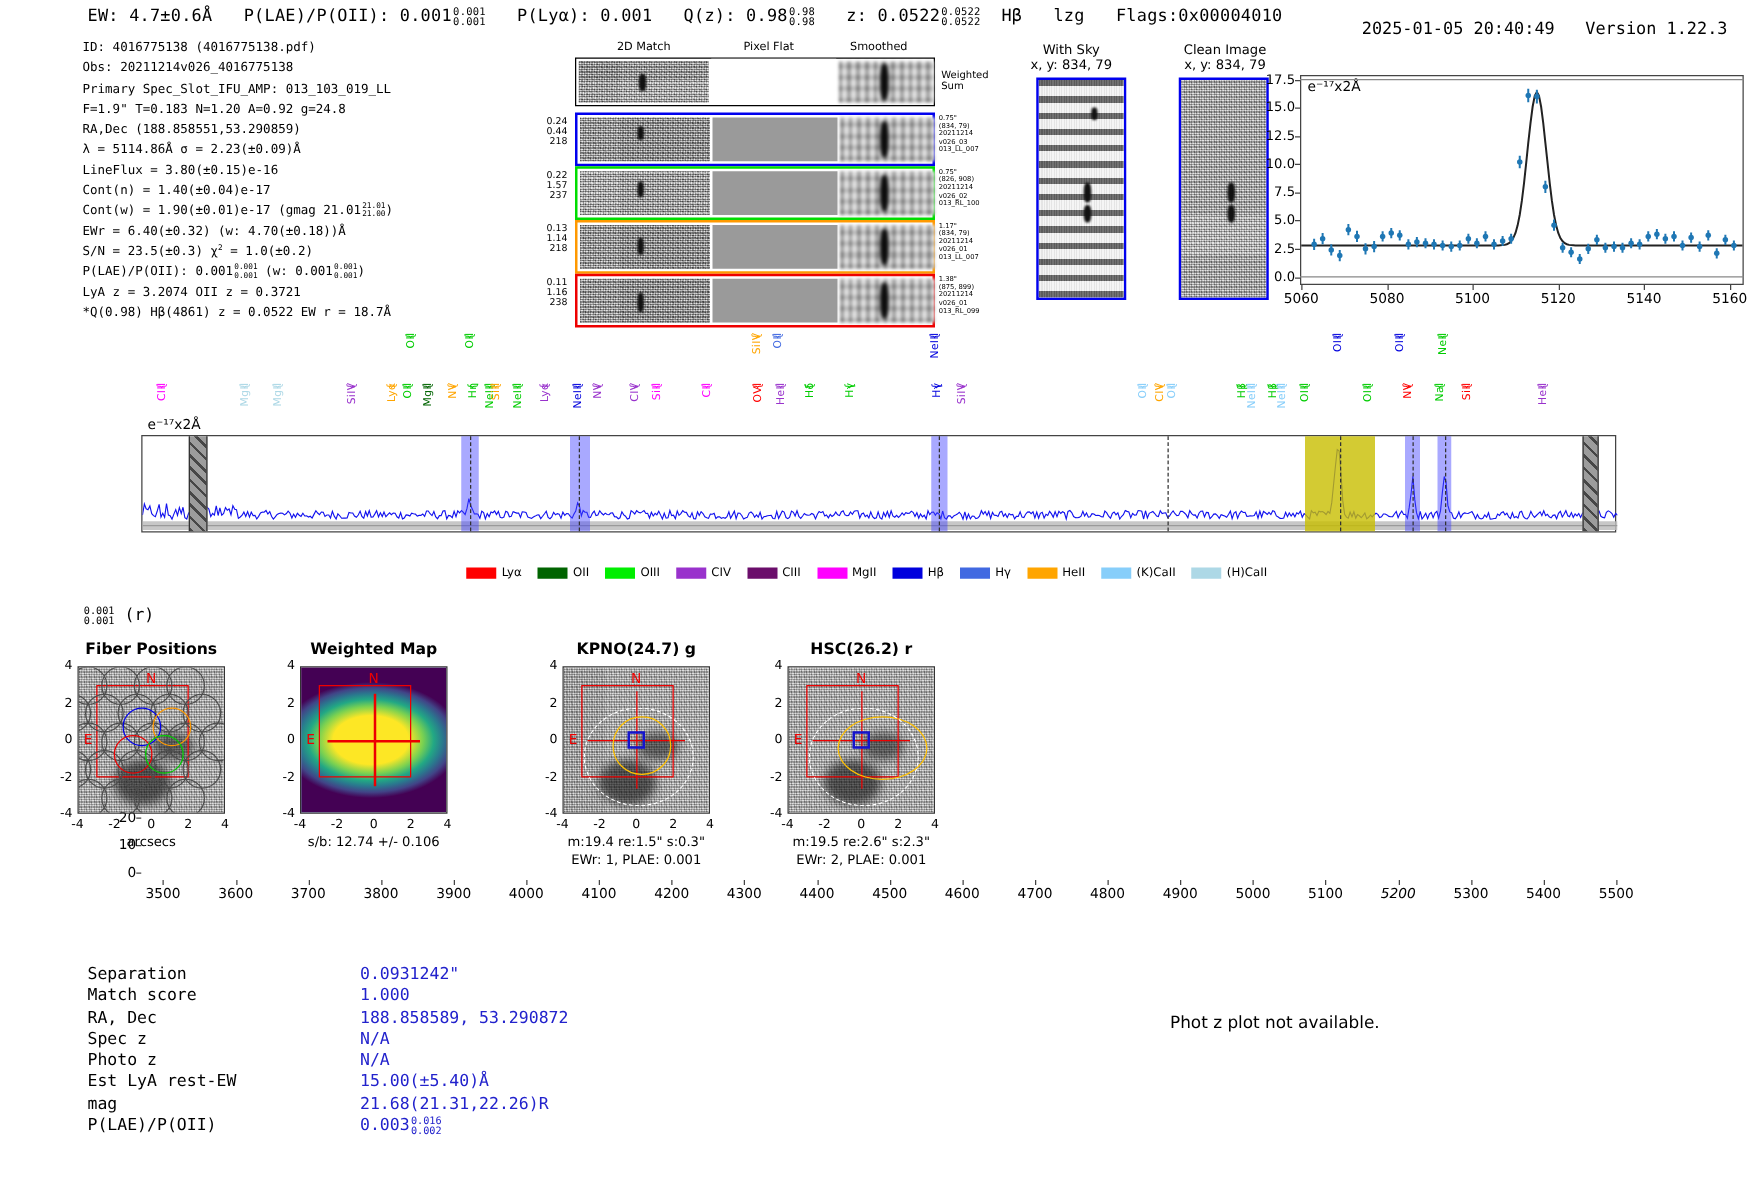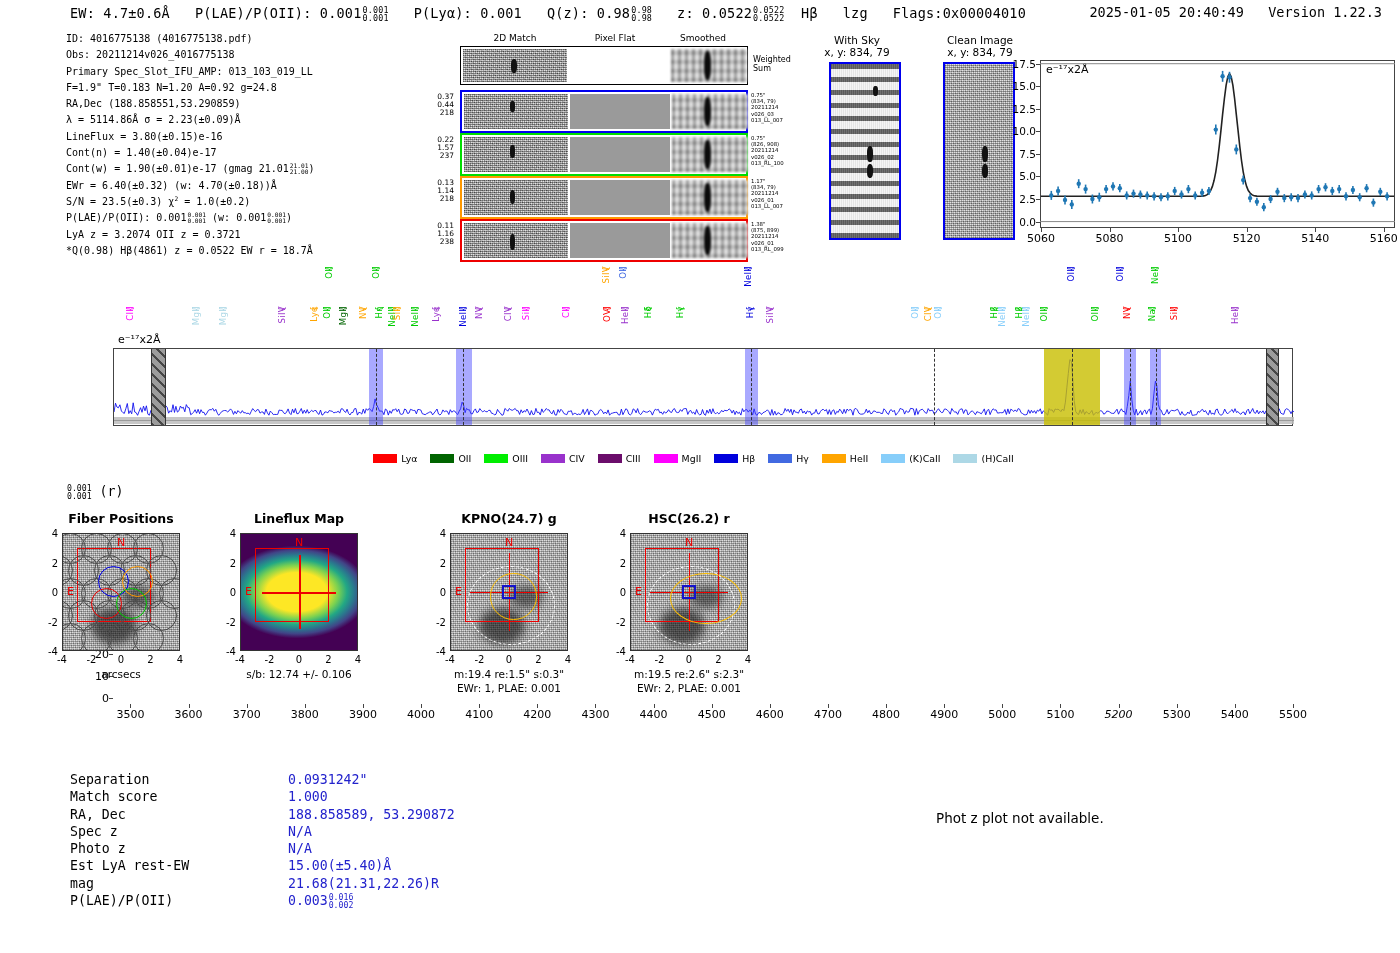--- a/index.html
+++ b/index.html
@@ -10,21 +10,21 @@
     color:#000;
   }
   .mono{font-family:"DejaVu Sans Mono","Liberation Mono",monospace;}
   .abs{position:absolute;}
   sup,sub{font-size:0.62em;line-height:0;}
   .frac{display:inline-block;vertical-align:middle;font-size:.62em;line-height:1.0;text-align:left;margin-left:1px;}
   .frac span{display:block;}
 
   
   #header-line{top:5px;left:70px;font-size:13.5px;letter-spacing:.2px;white-space:nowrap;}
-  #header-stamp{top:4px;right:18px;font-size:13.5px;white-space:nowrap;}
+  #header-stamp{top:15px;right:18px;font-size:13.5px;white-space:nowrap;}
 
   
   #info-block{top:31px;left:66px;font-size:10px;line-height:16.3px;white-space:nowrap;}
   #info-block .row{height:16.3px;}
 
   
   #spec2d{top:33px;left:420px;width:340px;height:235px;}
   .sp-col-title{position:absolute;font-size:9px;color:#000;font-family:"DejaVu Sans","Liberation Sans",sans-serif;}
   .sp-block{position:absolute;box-sizing:border-box;}
   .sp-img{position:absolute;top:0;bottom:0;}
@@ -178,21 +178,21 @@
       <div class="sp-block" style="left: 40px; top: 57px; width: 288px; height: 43px; border: 2px solid rgb(0, 0, 238);">
       <div class="sp-img noise" style="left:2px;width:104px;top:2px;bottom:2px;">
         <div class="streak" style="left:46px;top:20%;width:5px;height:30%;"></div>
       </div>
       <div class="sp-img flat" style="left:108px;width:100px;top:2px;bottom:2px;"></div>
       <div class="sp-img noise-smooth" style="left:210px;width:76px;top:2px;bottom:2px;">
         <div class="streak" style="left:32px;top:8%;width:7px;height:84%;background:#0b0b0b;"></div>
       </div>
       </div>
       <div class="sp-lab-left" style="left: -6px; top: 60px; width: 40px;">
-        <div>0.37</div>
+        <div>0.24</div>
         <div>0.44</div>
         <div>218</div>
       </div>
       <div class="sp-lab-right" style="left: 331px; top: 59px; width: 60px;">
         <div>0.75"</div>
         <div>(834, 79)</div>
         <div>20211214</div>
         <div>v026_03</div>
         <div>013_LL_007</div>
       </div>
@@ -769,21 +769,21 @@
     <div class="ticky" style="left: 40px; width: 18px; top: 651px; font-size: 10px;">-4</div>
     <div class="tickx" style="left: 91.5px; top: 654px; font-size: 10px;">-2</div>
     <div class="ticky" style="left: 40px; width: 18px; top: 621.5px; font-size: 10px;">-2</div>
     <div class="tickx" style="left: 121px; top: 654px; font-size: 10px;">0</div>
     <div class="ticky" style="left: 40px; width: 18px; top: 592px; font-size: 10px;">0</div>
     <div class="tickx" style="left: 150.5px; top: 654px; font-size: 10px;">2</div>
     <div class="ticky" style="left: 40px; width: 18px; top: 562.5px; font-size: 10px;">2</div>
     <div class="tickx" style="left: 180px; top: 654px; font-size: 10px;">4</div>
     <div class="ticky" style="left: 40px; width: 18px; top: 533px; font-size: 10px;">4</div>
     <div class="subcap" style="left: 32px; top: 668px; width: 178px;">arcsecs</div>
-    <div class="panel-title" style="left: 220px; top: 511px; width: 158px;">Lineflux Map</div>
+    <div class="panel-title" style="left: 220px; top: 511px; width: 158px;">Weighted Map</div>
     <div class="img-axes" style="left: 240px; top: 533px; width: 118px; height: 118px;">
       <div class="viridis"></div>
       <div class="redbox" style="left: 12%; top: 12%; width: 64%; height: 64%;"></div>
       <div class="nlab" style="left: 50%; top: 2px; transform: translateX(-50%);">N</div>
       <div class="elab" style="left: 4px; top: 44%;">E</div>
       <div class="cross" style="left: 18%; top: 50%; width: 64%; height: 1.6px;"></div>
       <div class="cross" style="left: 50%; top: 18%; width: 1.6px; height: 64%;"></div>
     </div>
     <div class="tickx" style="left: 240px; top: 654px; font-size: 10px;">-4</div>
     <div class="ticky" style="left: 218px; width: 18px; top: 651px; font-size: 10px;">-4</div>

